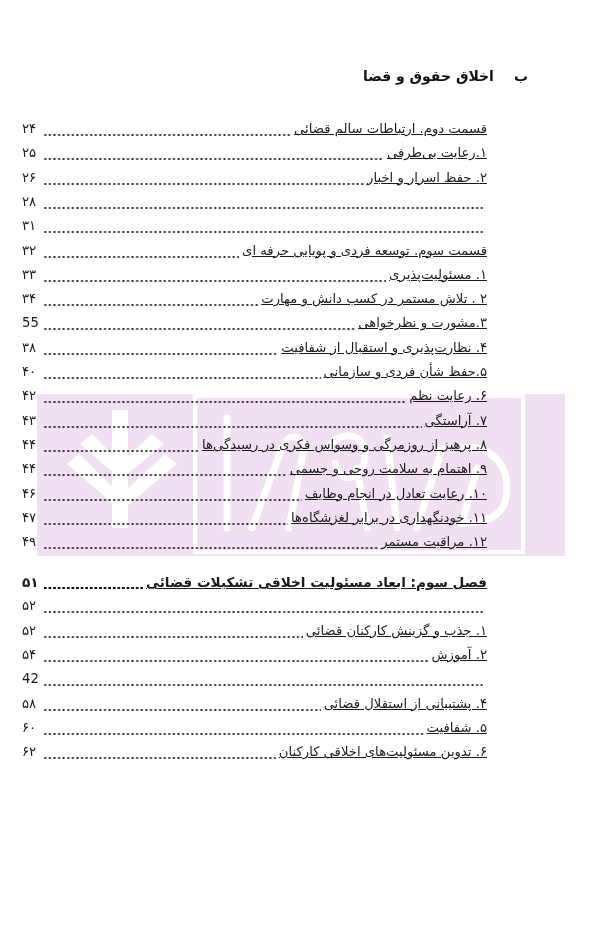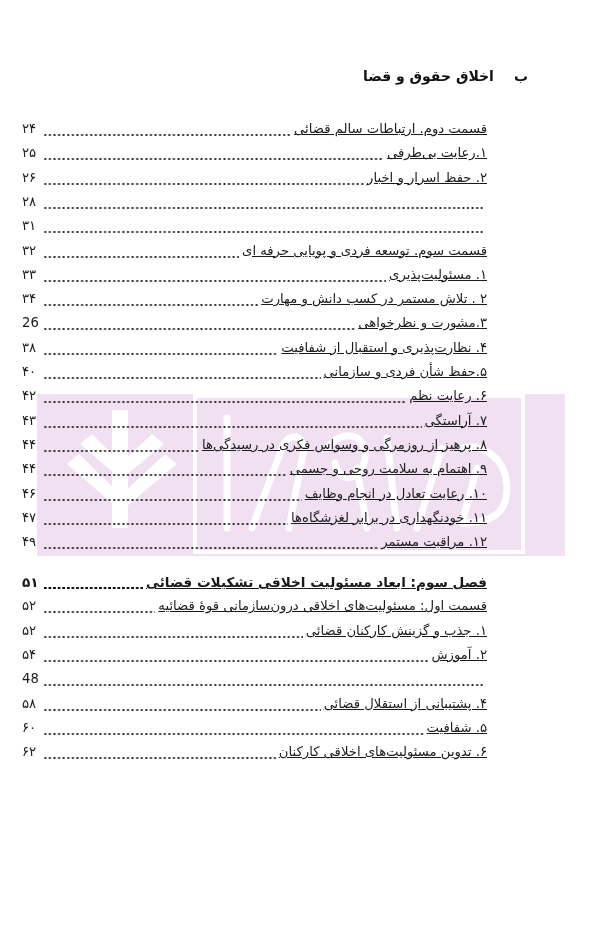--- a/index.html
+++ b/index.html
@@ -110,21 +110,21 @@
       <span class="toc-page">۳۳</span>
     </div>
     <div class="toc-row" style="top:170.1px">
       <span class="toc-title">۲ . تلاش مستمر در کسب دانش و مهارت</span>
       <span class="toc-dots"></span>
       <span class="toc-page">۳۴</span>
     </div>
     <div class="toc-row" style="top:194.4px">
       <span class="toc-title">۳.مشورت و نظرخواهی</span>
       <span class="toc-dots"></span>
-      <span class="toc-page">26</span>
+      <span class="toc-page">55</span>
     </div>
     <div class="toc-row" style="top:218.7px">
       <span class="toc-title">۴. نظارت‌پذیری و استقبال از شفافیت</span>
       <span class="toc-dots"></span>
       <span class="toc-page">۳۸</span>
     </div>
     <div class="toc-row" style="top:243px">
       <span class="toc-title">۵.حفظ شأن فردی و سازمانی</span>
       <span class="toc-dots"></span>
       <span class="toc-page">۴۰</span>
@@ -164,37 +164,36 @@
       <span class="toc-dots"></span>
       <span class="toc-page">۴۹</span>
     </div>
 
     <div class="toc-row chapter" style="top:453px">
       <span class="toc-title">فصل سوم: ابعاد مسئولیت اخلاقی تشکیلات قضائی</span>
       <span class="toc-dots"></span>
       <span class="toc-page">۵۱</span>
     </div>
     <div class="toc-row" style="top:477.3px">
-      <span class="toc-title">قسمت اول: مسئولیت‌های اخلاقی درون‌سازمانی قوهٔ قضائیه</span>
       <span class="toc-dots"></span>
       <span class="toc-page">۵۲</span>
     </div>
     <div class="toc-row" style="top:501.6px">
       <span class="toc-title">۱. جذب و گزینش کارکنان قضائی</span>
       <span class="toc-dots"></span>
       <span class="toc-page">۵۲</span>
     </div>
     <div class="toc-row" style="top:525.9px">
       <span class="toc-title">۲. آموزش</span>
       <span class="toc-dots"></span>
       <span class="toc-page">۵۴</span>
     </div>
     <div class="toc-row" style="top:550.2px">
       <span class="toc-dots"></span>
-      <span class="toc-page">48</span>
+      <span class="toc-page">42</span>
     </div>
     <div class="toc-row" style="top:574.5px">
       <span class="toc-title">۴. پشتیبانی از استقلال قضائی</span>
       <span class="toc-dots"></span>
       <span class="toc-page">۵۸</span>
     </div>
     <div class="toc-row" style="top:598.8px">
       <span class="toc-title">۵. شفافیت</span>
       <span class="toc-dots"></span>
       <span class="toc-page">۶۰</span>

